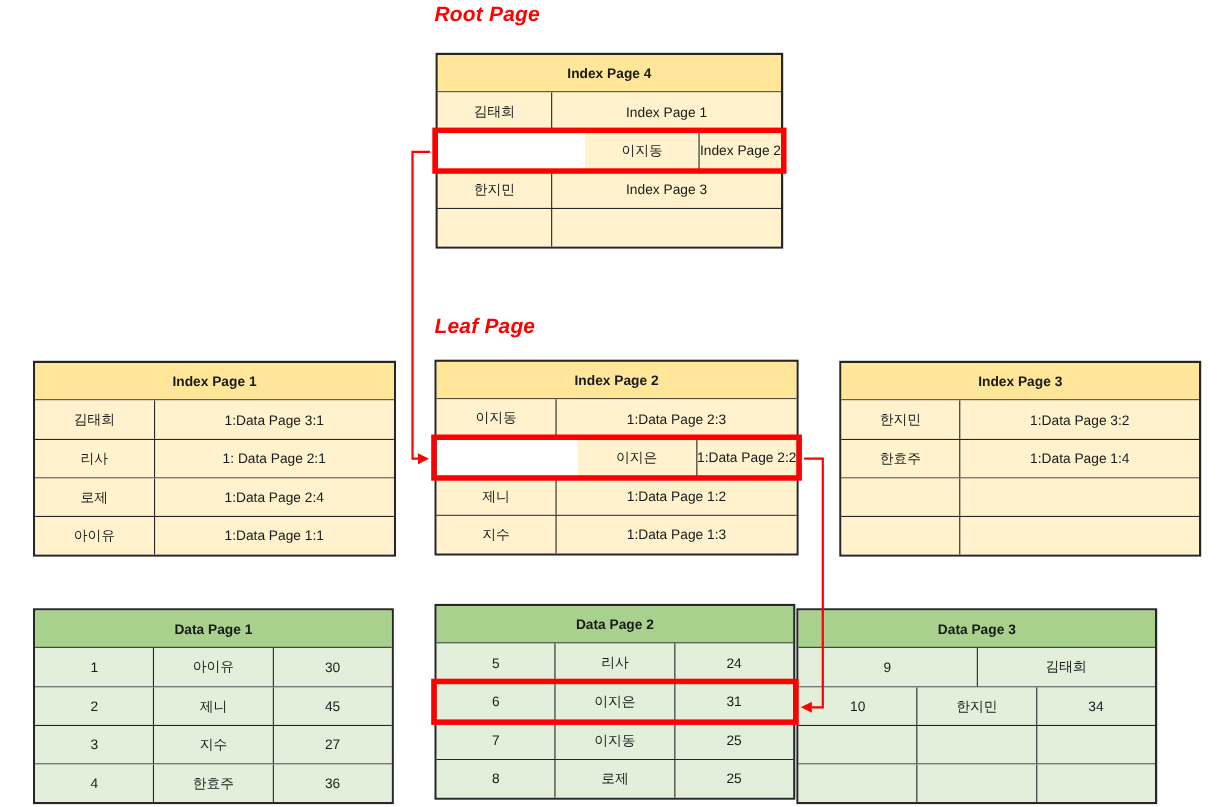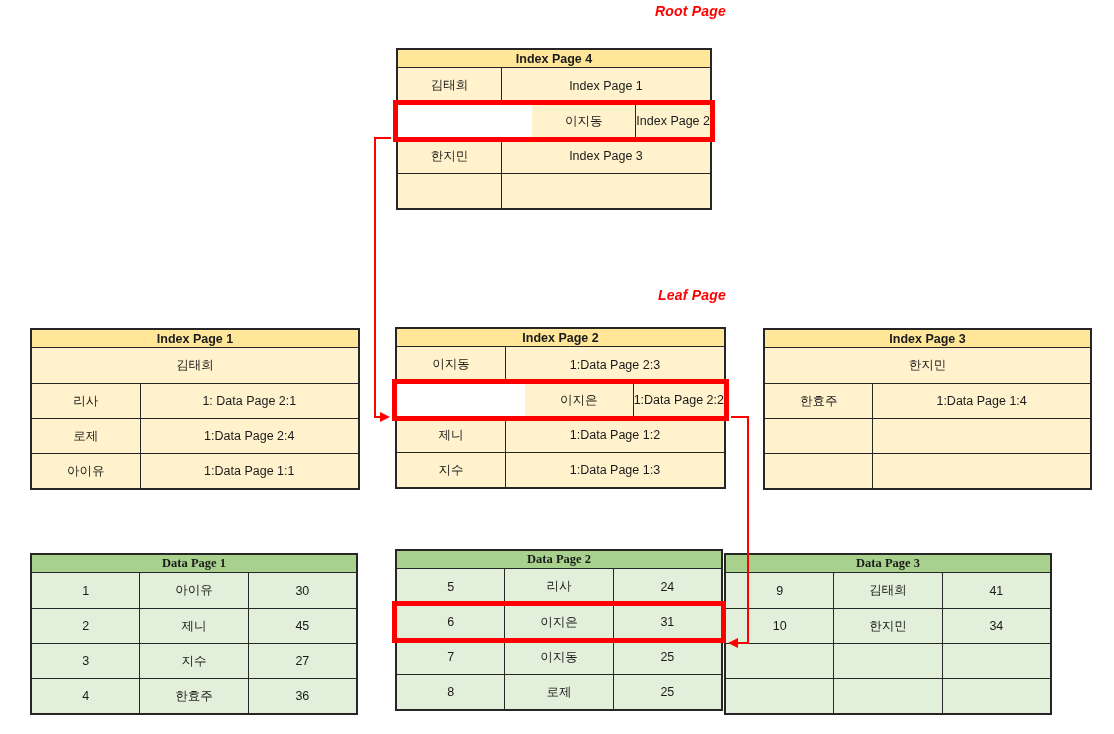--- a/index.html
+++ b/index.html
@@ -7,56 +7,56 @@
   body {
     position:relative;
     width:1114px; height:734px;
     font-family:"Liberation Sans", sans-serif;
     color:#1a1a1a;
     overflow:hidden;
   }
   .page-title {
     position:absolute;
     width:331px;
-    text-align:right;
-    font-size:14px;
+    text-align:left;
+    font-size:19px;
     font-weight:bold;
     font-style:italic;
     color:var(--red,#ff0000);
     letter-spacing:0.2px;
   }
   #root-title { left:395px; top:3px; }
   #leaf-title { left:395px; top:287px; }
 
   .tbl {
     position:absolute;
     border:2px solid var(--border,#262626);
     background:#fff;
   }
   .thead {
-    height:18px;
+    height:34px;
     display:flex; align-items:center; justify-content:center;
     font-weight:bold; font-size:12.5px;
     border-bottom:1px solid var(--border,#262626);
   }
   .trow { height:35px; display:flex; position:relative;justify-content:flex-end; }
   .trow + .trow { border-top:1px solid var(--border,#262626); }
   .tcell {
     display:flex; align-items:center; justify-content:center;
     font-size:12.5px;
     overflow:hidden; white-space:nowrap;
   }
   .tcell + .tcell { border-left:1px solid var(--border,#262626); }
   .cols2 .tcell:first-child { flex:0 0 33%; }
   .cols2 .tcell:last-child  { flex:1 1 auto; }
   .cols3 .tcell { flex:1 1 0; }
 
   .index .thead { background:var(--idx-head,#ffe699); }
   .index .tcell { background:var(--idx-row,#fff2cc); }
-  .data  .thead { background:var(--dat-head,#a9d18e);font-family:Liberation Serif, serif; }
+  .data  .thead { background:var(--dat-head,#a9d18e); }
   .data  .tcell { background:var(--dat-row,#e2efda); }
 
   .hl-box {
     position:absolute;
     left:-5px; right:-5px; top:-4px; bottom:-4px;
     border:5px solid var(--red,#ff0000);
     z-index:5;
     pointer-events:none;
   }
 
@@ -98,20 +98,21 @@
     </div>
     <div class="trow">
       <div class="tcell"></div>
       <div class="tcell"></div>
     </div>
   </div>
 <div id="index1" class="tbl index cols2">
     <div class="thead">Index Page 1</div>
     <div class="trow">
       <div class="tcell">김태희</div>
+      <div class="tcell">1:Data Page 3:1</div>
     </div>
     <div class="trow">
       <div class="tcell">리사</div>
       <div class="tcell">1: Data Page 2:1</div>
     </div>
     <div class="trow">
       <div class="tcell">로제</div>
       <div class="tcell">1:Data Page 2:4</div>
     </div>
     <div class="trow">
@@ -136,20 +137,21 @@
     </div>
     <div class="trow">
       <div class="tcell">지수</div>
       <div class="tcell">1:Data Page 1:3</div>
     </div>
   </div>
 <div id="index3" class="tbl index cols2">
     <div class="thead">Index Page 3</div>
     <div class="trow">
       <div class="tcell">한지민</div>
+      <div class="tcell">1:Data Page 3:2</div>
     </div>
     <div class="trow">
       <div class="tcell">한효주</div>
       <div class="tcell">1:Data Page 1:4</div>
     </div>
     <div class="trow">
       <div class="tcell"></div>
       <div class="tcell"></div>
     </div>
     <div class="trow">
@@ -202,21 +204,20 @@
       <div class="tcell">8</div>
       <div class="tcell">로제</div>
       <div class="tcell">25</div>
     </div>
   </div>
 <div id="data3" class="tbl data cols3">
     <div class="thead">Data Page 3</div>
     <div class="trow">
       <div class="tcell">9</div>
       <div class="tcell">김태희</div>
-      <div class="tcell">41</div>
     </div>
     <div class="trow">
       <div class="tcell">10</div>
       <div class="tcell">한지민</div>
       <div class="tcell">34</div>
     </div>
     <div class="trow">
       <div class="tcell"></div>
       <div class="tcell"></div>
       <div class="tcell"></div>

